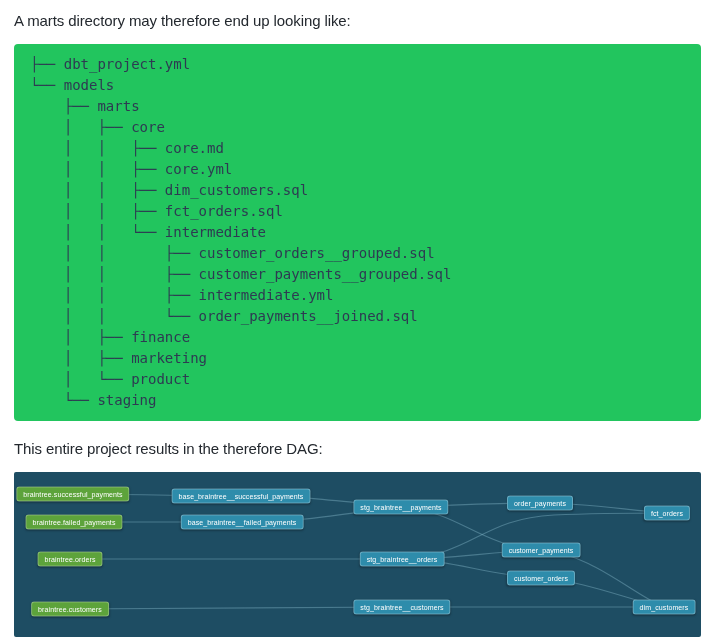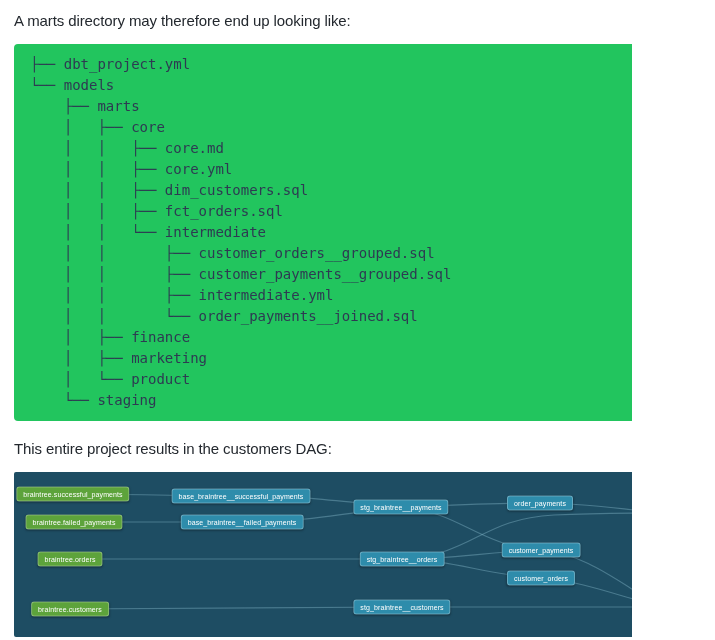--- a/index.html
+++ b/index.html
@@ -2,21 +2,21 @@
 <html style="--dag-bg: #1e4d63; --dag-source: #5da33b; --dag-model: #2e8cab; --dag-edge: #9ccfe0;"><head>
 <meta charset="utf-8">
 <style>
   html, body {
     margin: 0;
     padding: 0;
     background: #ffffff;
     font-family: "Liberation Sans", sans-serif;
   }
   .page {
-    width: 632px;
+    width: 715px;
     height: 640px;
     box-sizing: border-box;
     padding: 11px 14px 0 14px;
     overflow: hidden;
   }
   .para {
     margin: 0 0 14px 0;
     font-size: 15px;
     line-height: 19px;
     color: #23282e;
@@ -88,21 +88,21 @@
     │   │   └── intermediate
     │   │       ├── customer_orders__grouped.sql
     │   │       ├── customer_payments__grouped.sql
     │   │       ├── intermediate.yml
     │   │       └── order_payments__joined.sql
     │   ├── finance
     │   ├── marketing
     │   └── product
     └── staging</pre>
 
-  <p class="para">This entire project results in the customers DAG:</p>
+  <p class="para">This entire project results in the therefore DAG:</p>
 
   <div class="dag-panel">
     <svg class="dag-edges" viewBox="0 0 687 165" preserveAspectRatio="none" xmlns="http://www.w3.org/2000/svg">
         <path d="M 59 22 C 115 22, 170 24, 227 24"></path>
         <path d="M 60 50 L 228 50"></path>
         <path d="M 227 24 C 295 24, 330 30, 387 35"></path>
         <path d="M 228 50 C 295 50, 330 41, 387 35"></path>
         <path d="M 56 87 L 388 87"></path>
         <path d="M 56 137 C 170 137, 280 135, 388 135"></path>
         <path d="M 387 35 C 435 33, 480 31, 526 31"></path>

